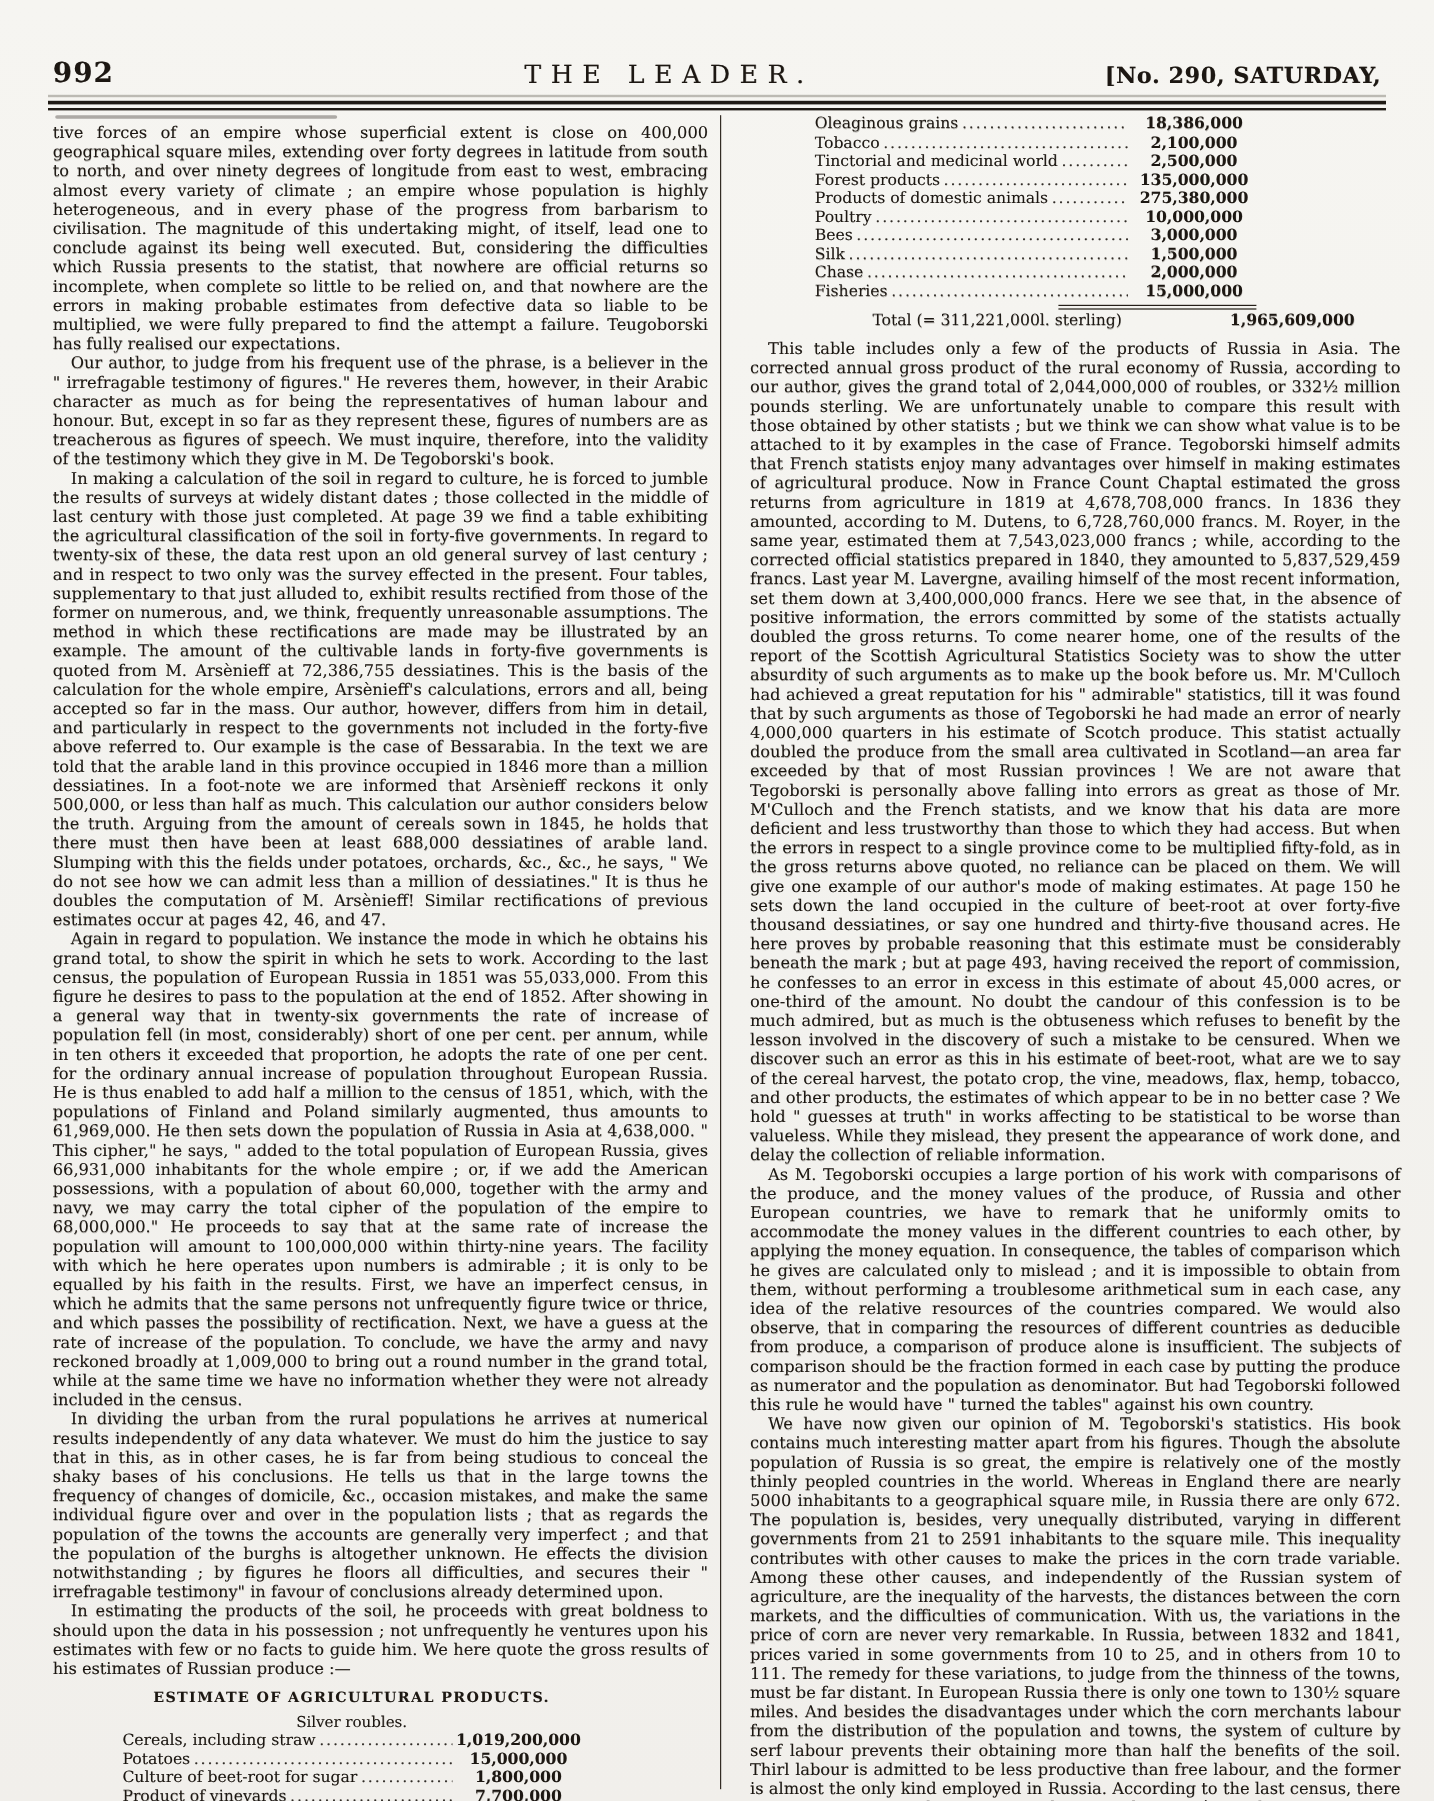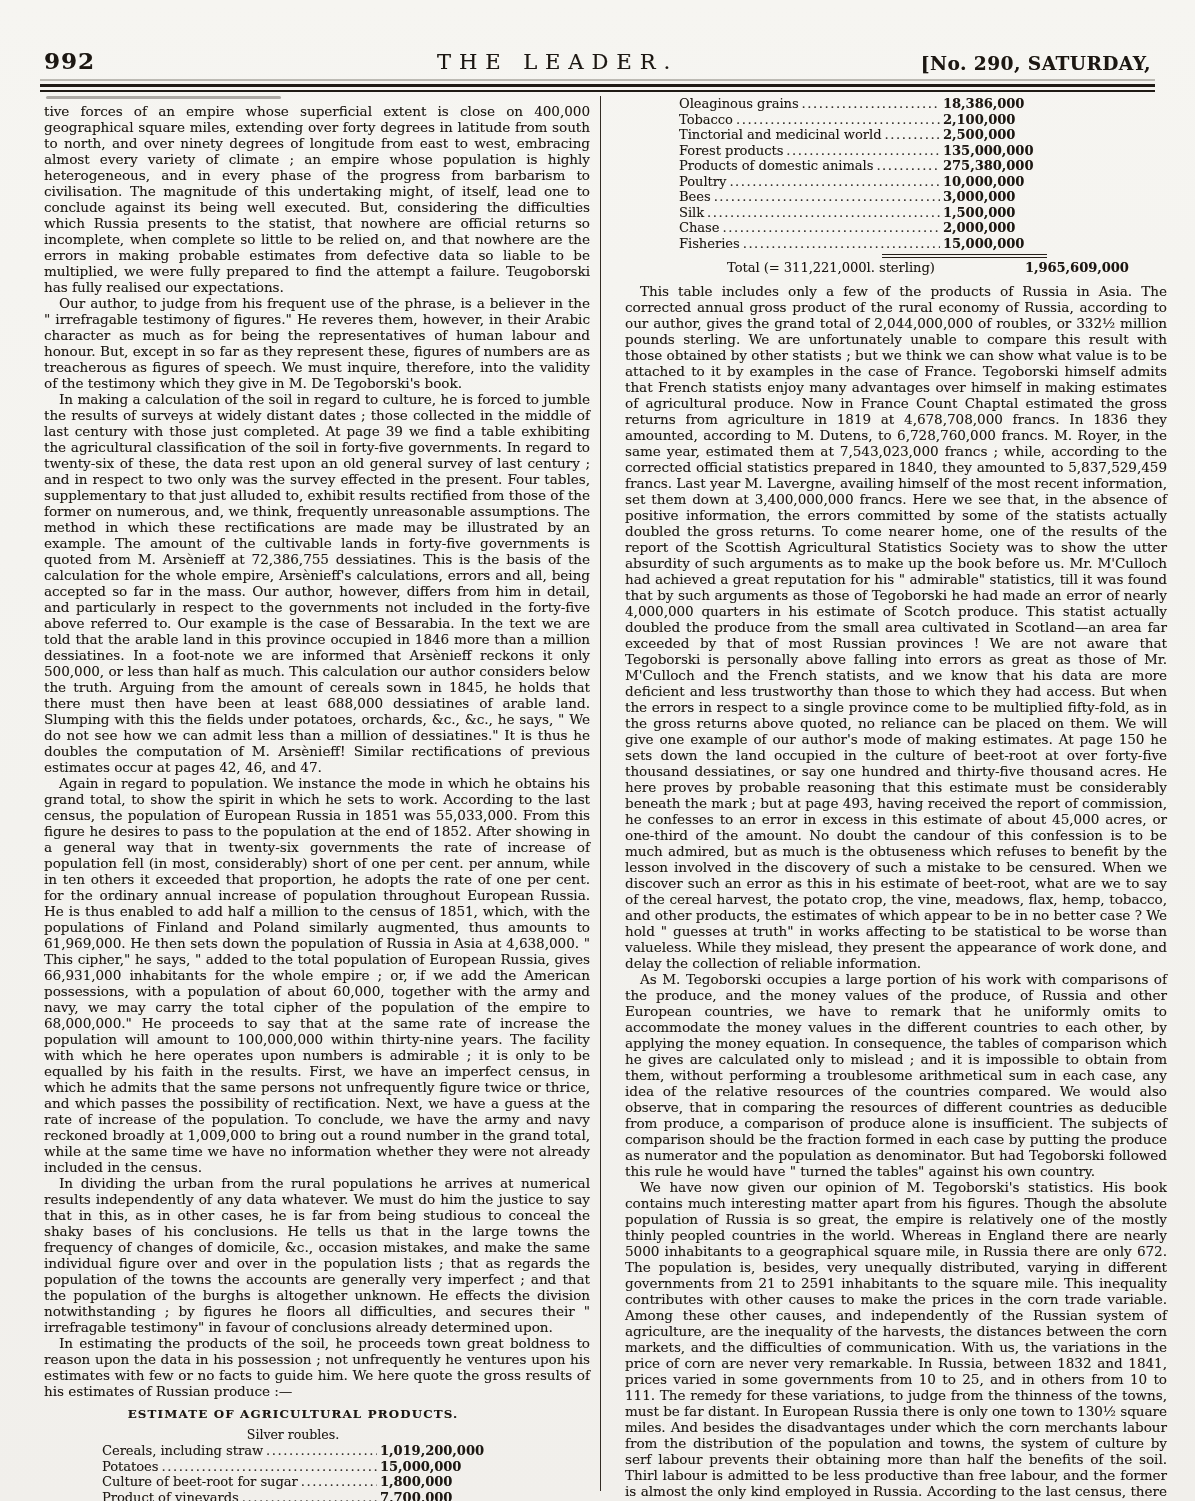--- a/index.html
+++ b/index.html
@@ -49,21 +49,21 @@
     text-shadow:0.25px 0.25px 0 rgba(25,18,10,.33);}
   .est-table.left-t{margin:8px 106px 0 58px;}
   .est-table.right-t{margin:0 120px 6px 54px;}
   .t-head{text-align:center;font-size:11.8px;font-weight:bold;
     letter-spacing:1.2px;margin:6px 0 4px 0;white-space:nowrap;}
   .t-unit{text-align:center;font-size:12.5px;margin-bottom:1px;}
   .trow{display:flex;align-items:baseline;}
   .tlabel{white-space:nowrap;}
   .dots{flex:1;overflow:hidden;white-space:nowrap;margin:0 3px;opacity:.9;}
   .dots::after{content:"...................................................................................";letter-spacing:1.6px;}
-  .tval{min-width:104px;text-align:left;font-weight:bold;white-space:nowrap;}
+  .tval{min-width:104px;text-align:center;font-weight:bold;white-space:nowrap;}
   .sum-rule{width:165px;margin:3px 0 2px auto;height:2px;
     border-top:1px solid #241e18;border-bottom:1px solid #241e18;}
   .total-row{display:flex;align-items:baseline;margin:1px 0 7px 48px;gap:42px;}
   .total-row .tval{font-weight:bold;}
 </style>
 </head>
 <body>
 
 <div class="page">
 
@@ -77,21 +77,21 @@
 
   <div class="columns">
 
     <div class="col left">
       <div class="ink-smudge"></div>
       <p class="noindent">tive forces of an empire whose superficial extent is close on 400,000 geographical square miles, extending over forty degrees in latitude from south to north, and over ninety degrees of longitude from east to west, embracing almost every variety of climate ; an empire whose population is highly heterogeneous, and in every phase of the progress from barbarism to civilisation. The magnitude of this undertaking might, of itself, lead one to conclude against its being well executed. But, considering the difficulties which Russia presents to the statist, that nowhere are official returns so incomplete, when complete so little to be relied on, and that nowhere are the errors in making probable estimates from defective data so liable to be multiplied, we were fully prepared to find the attempt a failure. Teugoborski has fully realised our expectations.</p>
       <p>Our author, to judge from his frequent use of the phrase, is a believer in the " irrefragable testimony of figures." He reveres them, however, in their Arabic character as much as for being the representatives of human labour and honour. But, except in so far as they represent these, figures of numbers are as treacherous as figures of speech. We must inquire, therefore, into the validity of the testimony which they give in M. De Tegoborski's book.</p>
       <p>In making a calculation of the soil in regard to culture, he is forced to jumble the results of surveys at widely distant dates ; those collected in the middle of last century with those just completed. At page 39 we find a table exhibiting the agricultural classification of the soil in forty-five governments. In regard to twenty-six of these, the data rest upon an old general survey of last century ; and in respect to two only was the survey effected in the present. Four tables, supplementary to that just alluded to, exhibit results rectified from those of the former on numerous, and, we think, frequently unreasonable assumptions. The method in which these rectifications are made may be illustrated by an example. The amount of the cultivable lands in forty-five governments is quoted from M. Arsènieff at 72,386,755 dessiatines. This is the basis of the calculation for the whole empire, Arsènieff's calculations, errors and all, being accepted so far in the mass. Our author, however, differs from him in detail, and particularly in respect to the governments not included in the forty-five above referred to. Our example is the case of Bessarabia. In the text we are told that the arable land in this province occupied in 1846 more than a million dessiatines. In a foot-note we are informed that Arsènieff reckons it only 500,000, or less than half as much. This calculation our author considers below the truth. Arguing from the amount of cereals sown in 1845, he holds that there must then have been at least 688,000 dessiatines of arable land. Slumping with this the fields under potatoes, orchards, &amp;c., &amp;c., he says, " We do not see how we can admit less than a million of dessiatines." It is thus he doubles the computation of M. Arsènieff! Similar rectifications of previous estimates occur at pages 42, 46, and 47.</p>
       <p>Again in regard to population. We instance the mode in which he obtains his grand total, to show the spirit in which he sets to work. According to the last census, the population of European Russia in 1851 was 55,033,000. From this figure he desires to pass to the population at the end of 1852. After showing in a general way that in twenty-six governments the rate of increase of population fell (in most, considerably) short of one per cent. per annum, while in ten others it exceeded that proportion, he adopts the rate of one per cent. for the ordinary annual increase of population throughout European Russia. He is thus enabled to add half a million to the census of 1851, which, with the populations of Finland and Poland similarly augmented, thus amounts to 61,969,000. He then sets down the population of Russia in Asia at 4,638,000. " This cipher," he says, " added to the total population of European Russia, gives 66,931,000 inhabitants for the whole empire ; or, if we add the American possessions, with a population of about 60,000, together with the army and navy, we may carry the total cipher of the population of the empire to 68,000,000." He proceeds to say that at the same rate of increase the population will amount to 100,000,000 within thirty-nine years. The facility with which he here operates upon numbers is admirable ; it is only to be equalled by his faith in the results. First, we have an imperfect census, in which he admits that the same persons not unfrequently figure twice or thrice, and which passes the possibility of rectification. Next, we have a guess at the rate of increase of the population. To conclude, we have the army and navy reckoned broadly at 1,009,000 to bring out a round number in the grand total, while at the same time we have no information whether they were not already included in the census.</p>
       <p>In dividing the urban from the rural populations he arrives at numerical results independently of any data whatever. We must do him the justice to say that in this, as in other cases, he is far from being studious to conceal the shaky bases of his conclusions. He tells us that in the large towns the frequency of changes of domicile, &amp;c., occasion mistakes, and make the same individual figure over and over in the population lists ; that as regards the population of the towns the accounts are generally very imperfect ; and that the population of the burghs is altogether unknown. He effects the division notwithstanding ; by figures he floors all difficulties, and secures their " irrefragable testimony" in favour of conclusions already determined upon.</p>
-      <p>In estimating the products of the soil, he proceeds town great boldness to reason upon the data in his possession ; not unfrequently he ventures upon his estimates with few or no facts to guide him. We here quote the gross results of his estimates of Russian produce :—</p>
+      <p>In estimating the products of the soil, he proceeds with great boldness to should upon the data in his possession ; not unfrequently he ventures upon his estimates with few or no facts to guide him. We here quote the gross results of his estimates of Russian produce :—</p>
 
       <div class="est-table left-t">
         <div class="t-head">ESTIMATE OF AGRICULTURAL PRODUCTS.</div>
         <div class="t-unit">Silver roubles.</div>
 
         <div class="trow">
           <span class="tlabel">Cereals, including straw</span>
             <span class="dots"></span>
             <span class="tval">1,019,200,000</span>
         </div>

